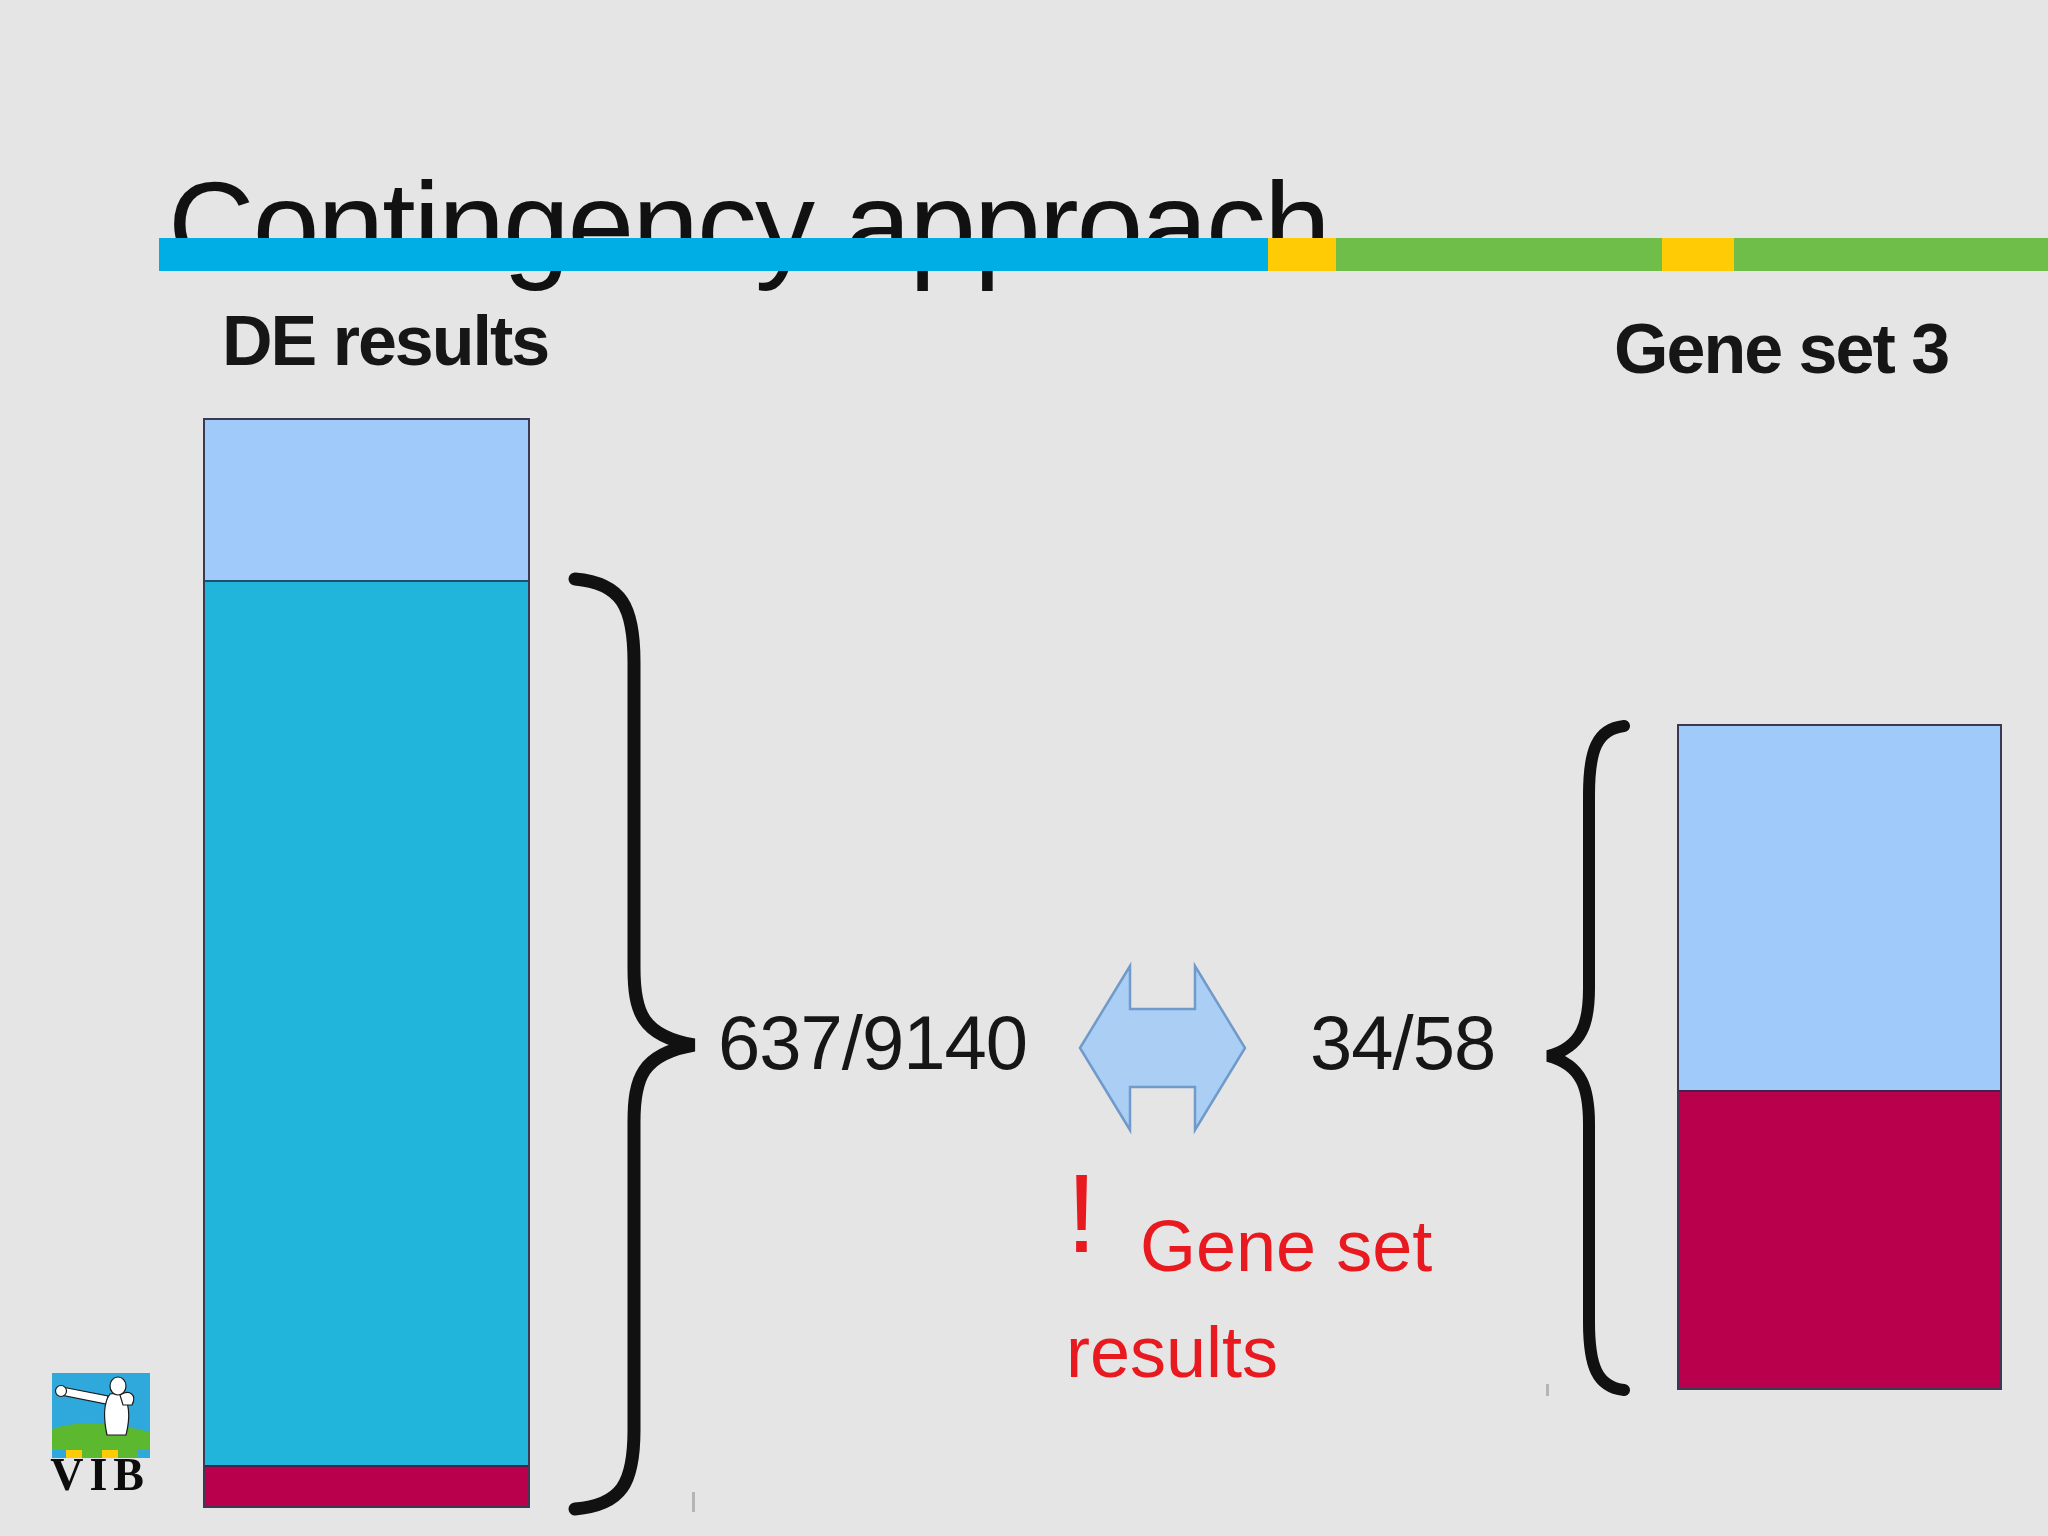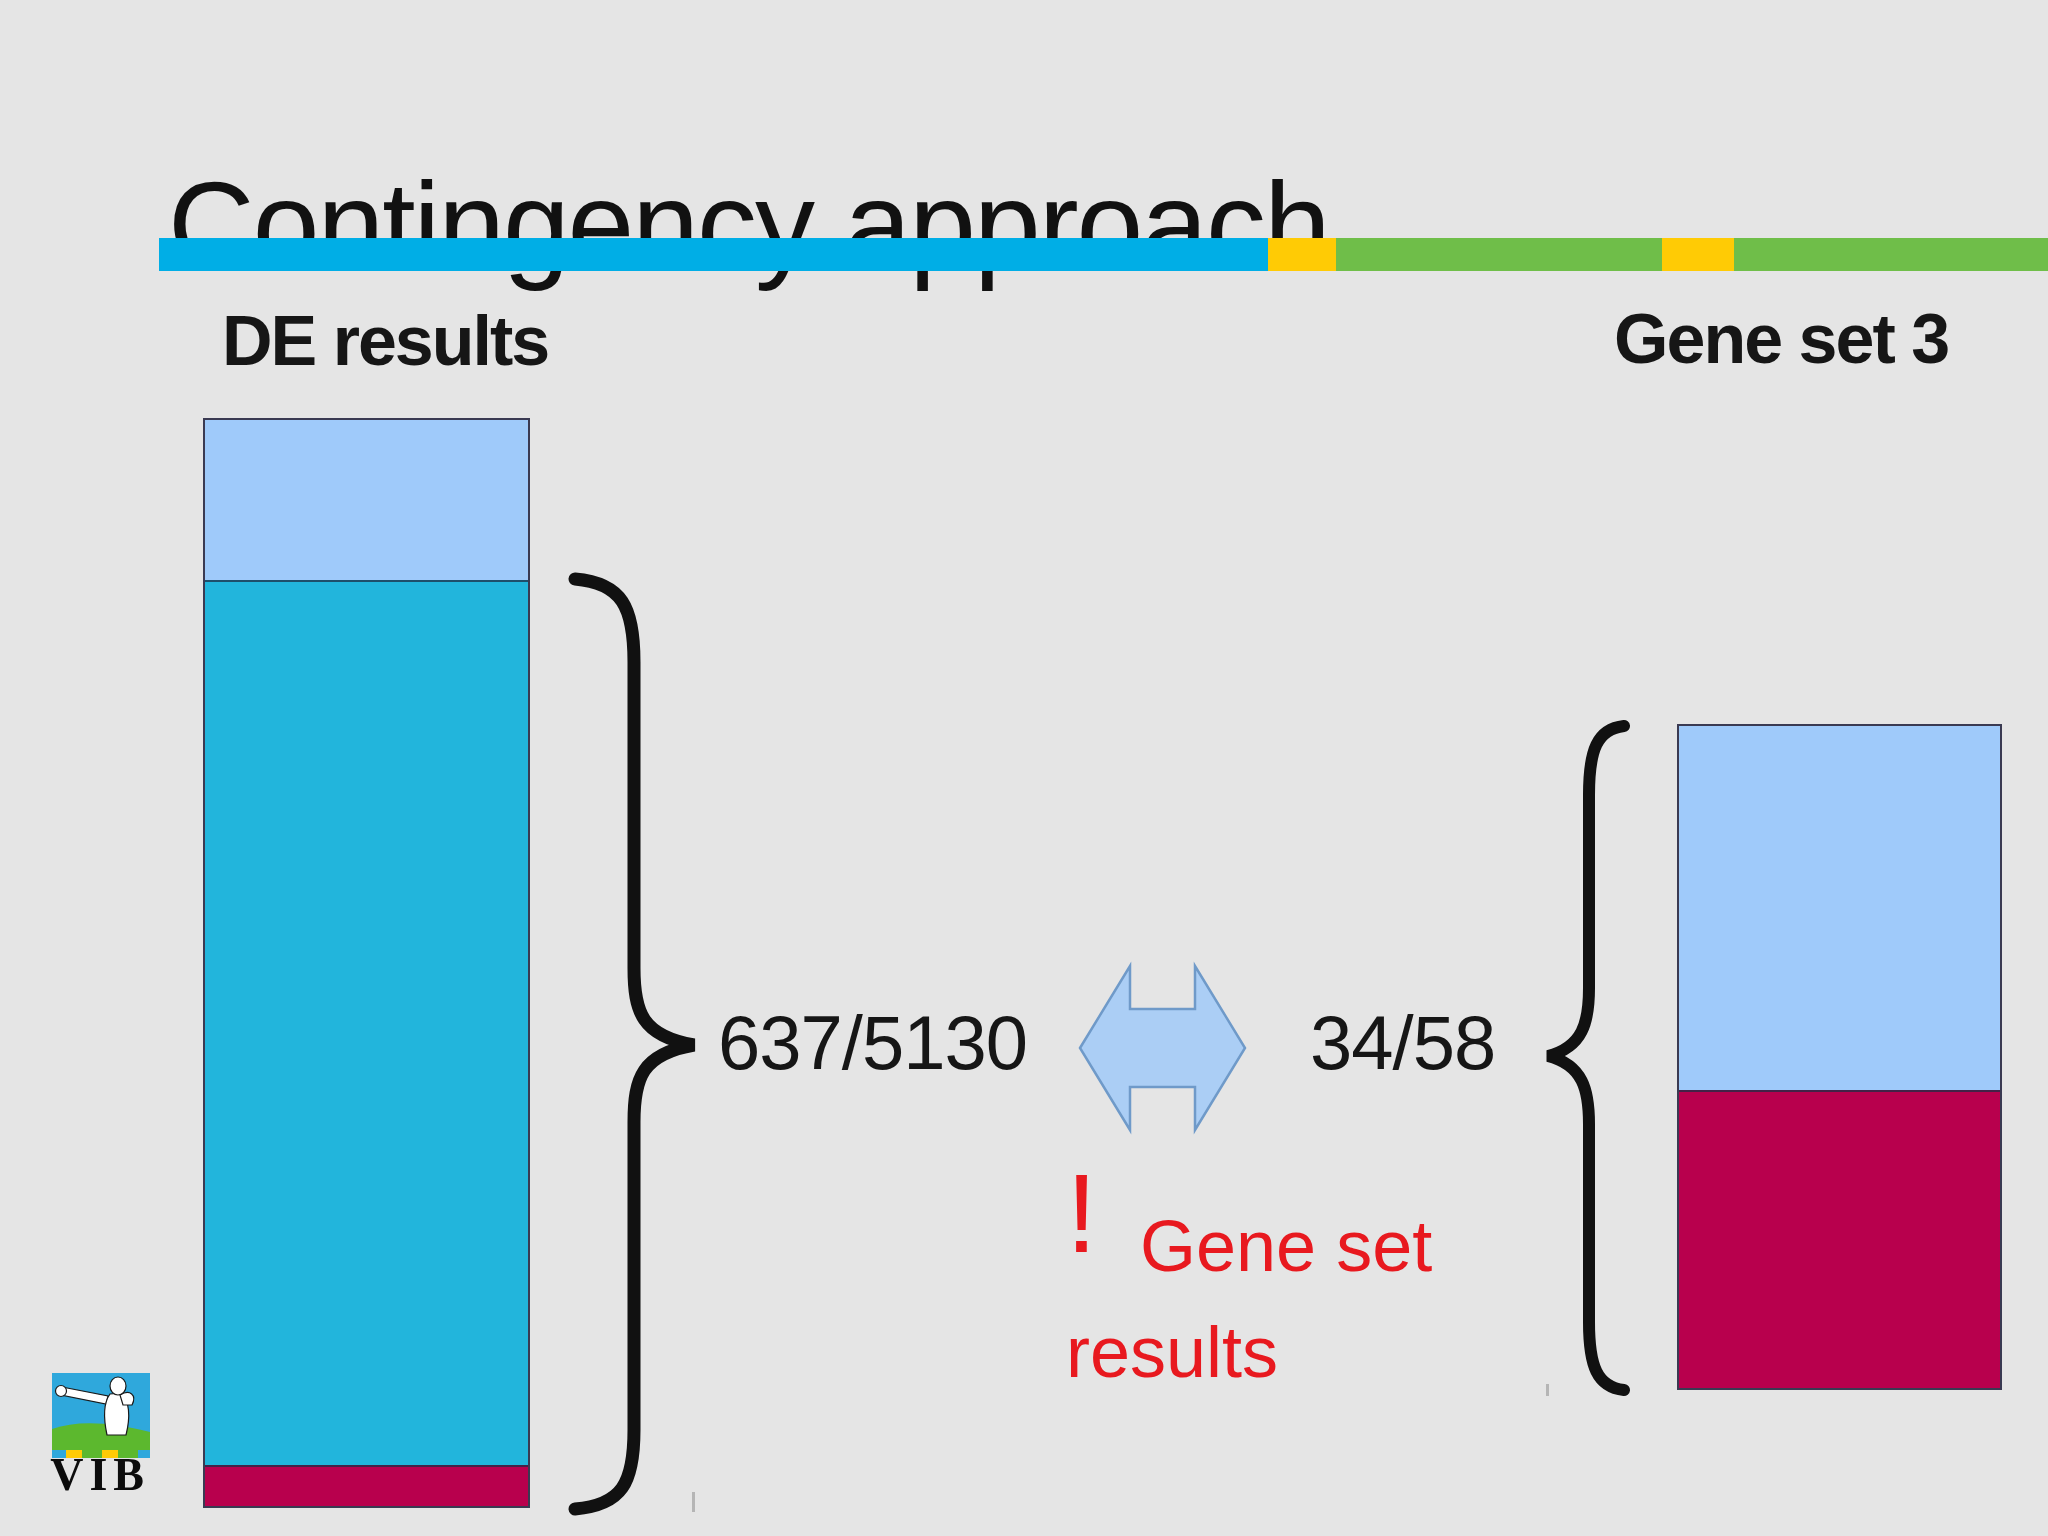--- a/index.html
+++ b/index.html
@@ -19,21 +19,21 @@
   .stripe .seg-c{width:1109px;background:var(--stripe-cyan);}
   .stripe .seg-y1{width:68px;background:var(--stripe-yellow);}
   .stripe .seg-g1{width:326px;background:var(--stripe-green);}
   .stripe .seg-y2{width:72px;background:var(--stripe-yellow);}
   .stripe .seg-g2{flex:1;background:var(--stripe-green);}
   .panel-label{
     position:absolute;font-size:70px;font-weight:700;letter-spacing:-2px;
     line-height:1;color:#161616;white-space:nowrap;margin-left:16px;
   }
   .label-de{left:206px;top:306px;}
-  .label-gs{left:1598px;top:304px;}
+  .label-gs{left:1598px;top:314px;}
   .bar{position:absolute;border:2px solid var(--bar-outline);box-sizing:border-box;background:#fff;}
   .bar-left{left:203px;top:418px;width:327px;height:1090px;}
   .bar-right{left:1677px;top:724px;width:325px;height:666px;}
   .seg{width:100%;box-sizing:border-box;}
   .seg-lightblue{background:var(--bar-lightblue);}
   .seg-teal{background:var(--bar-teal);border-top:2px solid rgba(30,45,70,.75);}
   .seg-crimson{background:var(--bar-crimson);border-top:2px solid rgba(30,45,70,.75);}
   .bar-left .seg-lightblue{height:160px;}
   .bar-left .seg-teal{height:885px;}
   .bar-left .seg-crimson{height:41px;}
@@ -116,21 +116,21 @@
     <path class="brace brace-right" d="M 1624 726
          C 1597 729, 1589 750, 1589 795
          L 1589 988
          C 1589 1022, 1583 1047, 1548 1056
          C 1583 1065, 1589 1090, 1589 1124
          L 1589 1322
          C 1589 1366, 1597 1387, 1624 1390"></path>
     <polygon class="arrow" points="1080,1048 1130,966 1130,1009 1195,1009 1195,966 1245,1048 1195,1130 1195,1087 1130,1087 1130,1130"></polygon>
   </svg>
 
-  <div class="ratio ratio-left">637/5130</div>
+  <div class="ratio ratio-left">637/9140</div>
   <div class="ratio ratio-right">34/58</div>
 
   <span class="note-bang">!</span>
   <span class="note-line note-line1">Gene set</span>
   <span class="note-line note-line2">results</span>
 
   <div class="logo">
     <svg class="logo-img" viewBox="0 0 98 77">
       <rect x="0" y="0" width="98" height="77" fill="var(--logo-blue)"></rect>
       <path d="M0,56 C 26,47 58,49 98,59 L98,77 L0,77 Z" fill="var(--logo-green)"></path>

